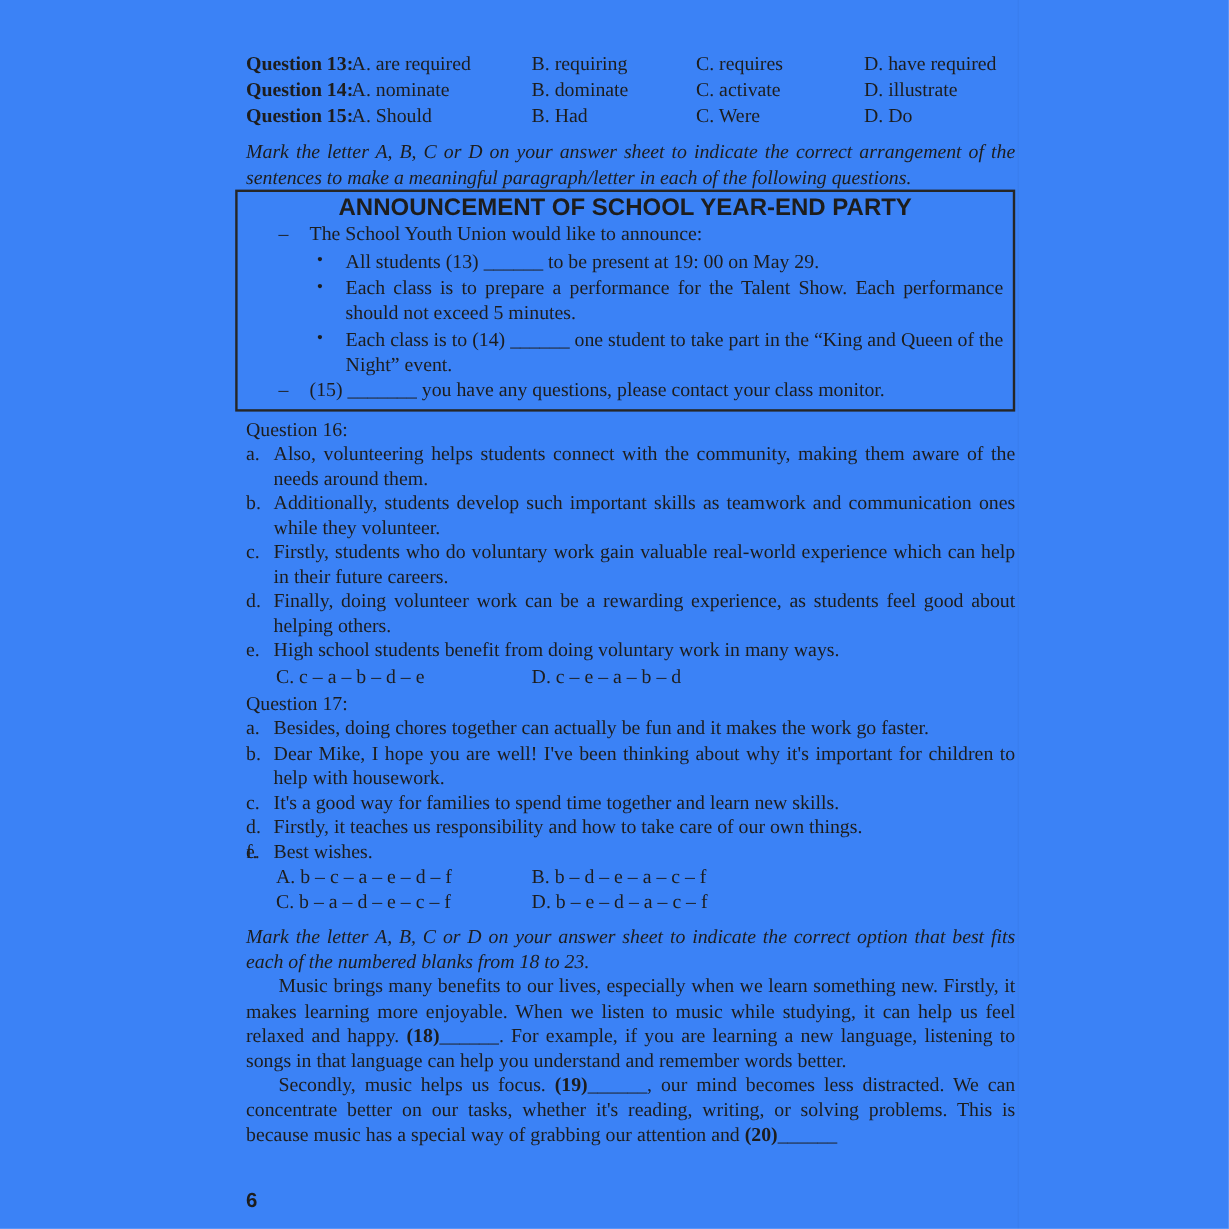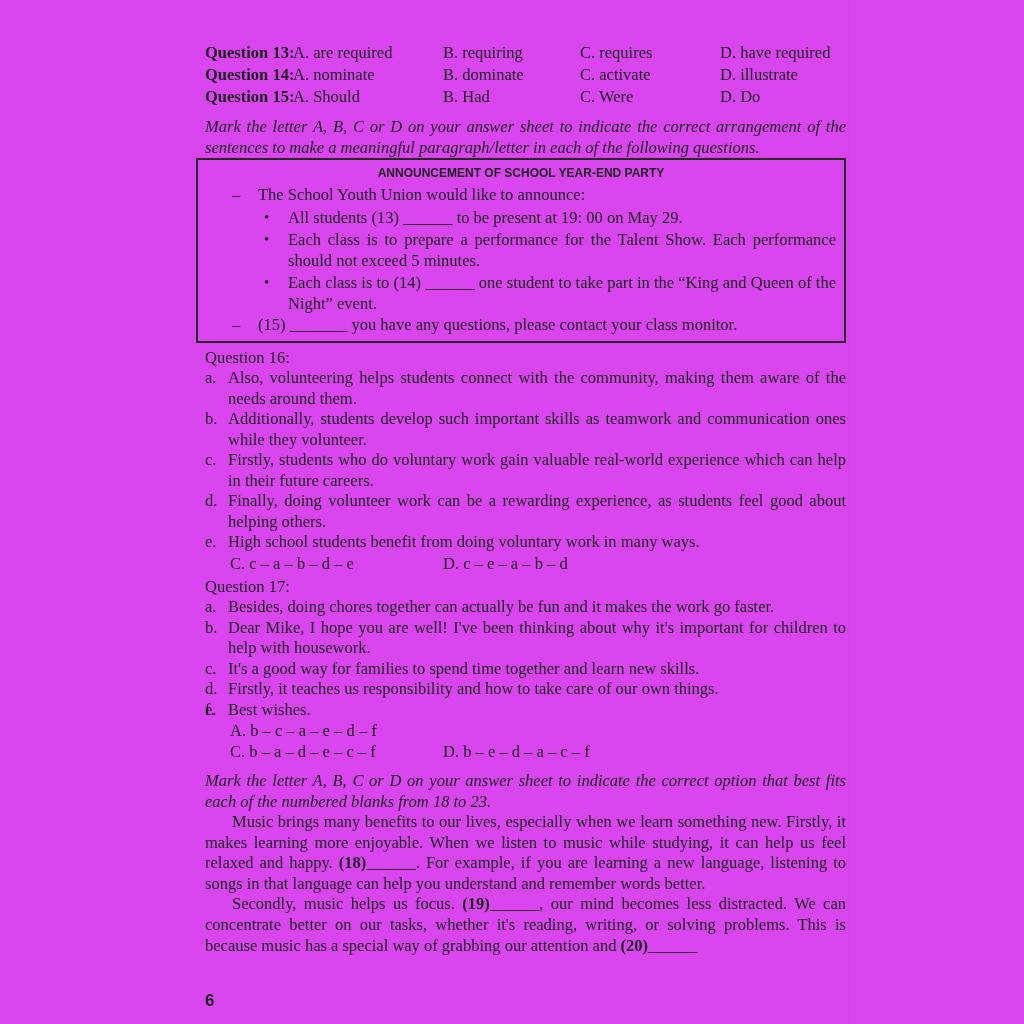--- a/index.html
+++ b/index.html
@@ -4,21 +4,21 @@
 <style>
   html,body{margin:0;padding:0;}
   body{
     width:1024px;height:1024px;
     background:#fdfdfc;
     font-family:"Liberation Serif", serif;
     color:#1d1d1d;
     position:relative;
     overflow:hidden;
   }
-  .page{position:absolute;inset:0;background:#d946ef;}
+  .page{position:absolute;inset:0;background:#3b82f6;}
   .content{
     position:absolute;left:205px;top:42px;width:641px;
     font-size:16.5px;line-height:20.5px;
   }
   
   .mcqrow{
     display:grid;
     grid-template-columns:88px 150px 137px 140px 1fr;
     line-height:22px;white-space:nowrap;
   }
@@ -32,21 +32,21 @@
   
   .annbox{
     margin-left:-9px;
     margin-top:0px;
     border:2px solid #262626;
     padding:3px 8px 5px 8px;
     line-height:20.5px;
   }
   .anntitle{
     font-family:"Liberation Sans", sans-serif;
-    font-weight:bold;font-size:12px;
+    font-weight:bold;font-size:20px;
     text-align:center;line-height:21px;margin-bottom:1px;
   }
   .dashrow{position:relative;padding-left:52px;margin-top:1px;}
   .dashrow .dash{position:absolute;left:26px;top:0;}
   .bullrow{position:relative;padding-left:82px;text-align:justify;margin-top:2px;}
   .bullrow .bull{position:absolute;left:58px;top:-1px;font-size:15px;}
   
   .qlabel{font-weight:normal;line-height:20.5px;}
   .q16label{margin-top:5px;}
   .q17label{margin-top:3px;}
@@ -170,20 +170,21 @@
     </div>
     <div class="sent">
       <span class="ltr">e.</span>
     </div>
     <div class="sent">
       <span class="ltr">f.</span>
       <span>Best wishes.</span>
     </div>
     <div class="optgrid">
       <span>A. b – c – a – e – d – f</span>
+      <span>B. b – d – e – a – c – f</span>
     </div>
     <div class="optgrid">
       <span>C. b – a – d – e – c – f</span>
       <span>D. b – e – d – a – c – f</span>
     </div>
 
     <div class="instr">Mark the letter A, B, C or D on your answer sheet to indicate the correct option that best fits each of the numbered blanks from 18 to 23.</div>
 
     <p class="para"><span>Music brings many benefits to our lives, especially when we learn something new. Firstly, it makes learning more enjoyable. When we listen to music while studying, it can help us feel relaxed and happy. </span><span class="bseg">(18)</span><span>______. For example, if you are learning a new language, listening to songs in that language can help you understand and remember words better.</span></p>
     <p class="para"><span>Secondly, music helps us focus. </span><span class="bseg">(19)</span><span>______, our mind becomes less distracted. We can concentrate better on our tasks, whether it's reading, writing, or solving problems. This is because music has a special way of grabbing our attention and </span><span class="bseg">(20)</span><span>______</span></p>

